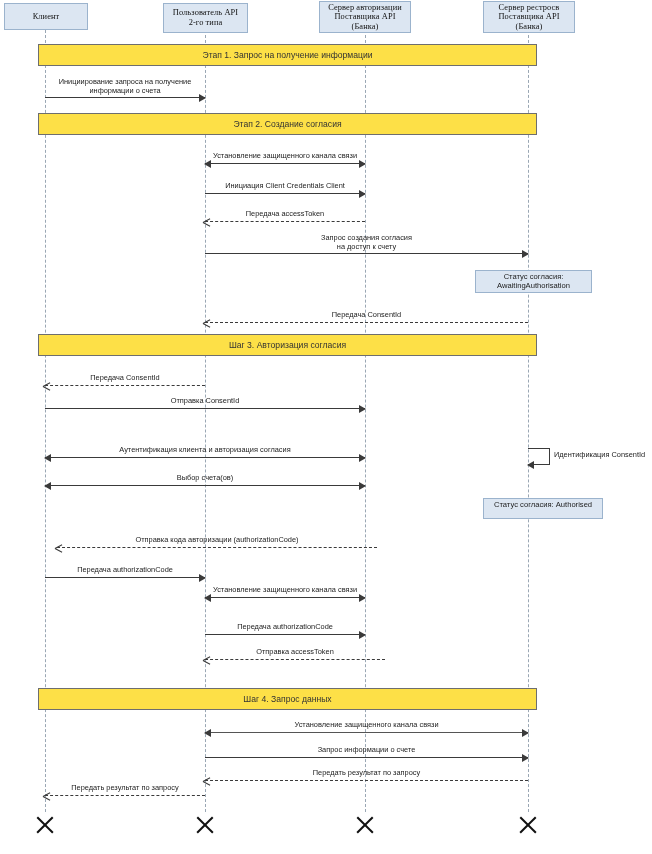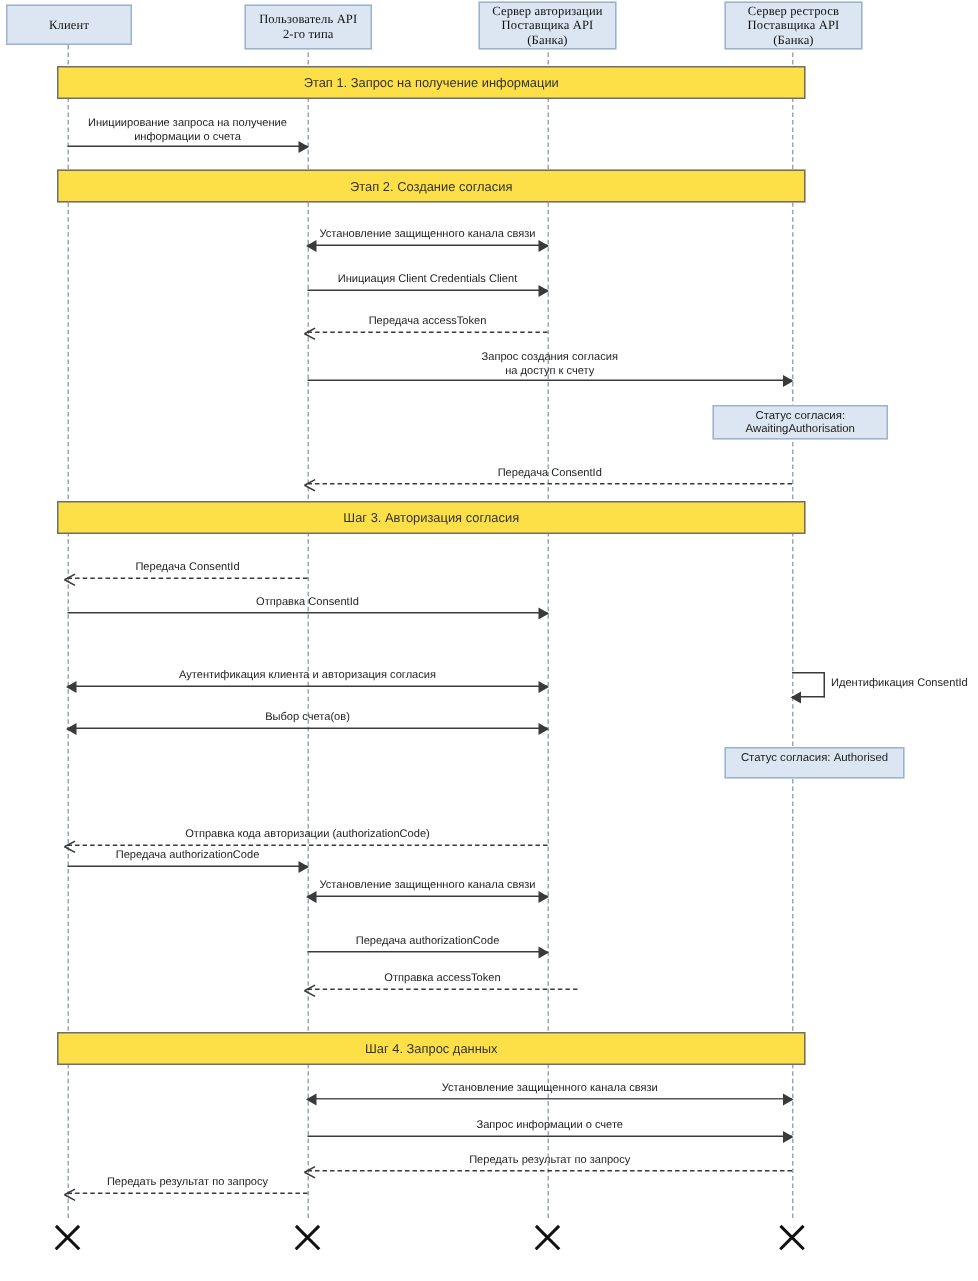--- a/index.html
+++ b/index.html
@@ -281,21 +281,21 @@
     <div class="arw l"></div>
   </div>
 
   <div class="msg" style="left:45px;top:468px;width:320px;height:18px;">
     <div class="lbl">Выбор счета(ов)</div>
     <div class="line"></div>
     <div class="arw r"></div>
     <div class="arw l"></div>
   </div>
 
-  <div class="msg" style="left:45px;top:530px;width:320px;height:18px;margin-top:16px;">
+  <div class="msg" style="left:57px;top:530px;width:320px;height:18px;">
     <div class="lbl">Отправка кода авторизации (authorizationCode)</div>
     <div class="line dashed"></div>
     <div class="arw-open l"></div>
   </div>
 
   <div class="msg" style="left:45px;top:560px;width:160px;height:18px;">
     <div class="lbl">Передача authorizationCode</div>
     <div class="line"></div>
     <div class="arw r"></div>
   </div>

